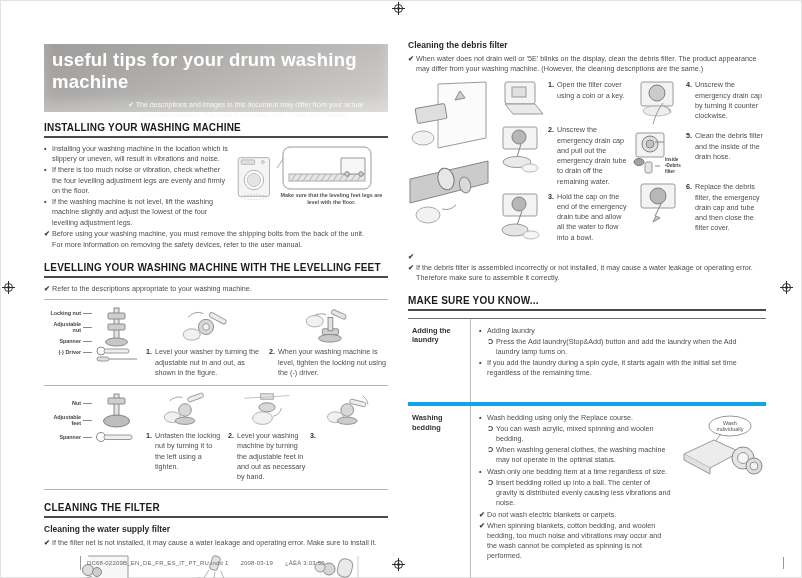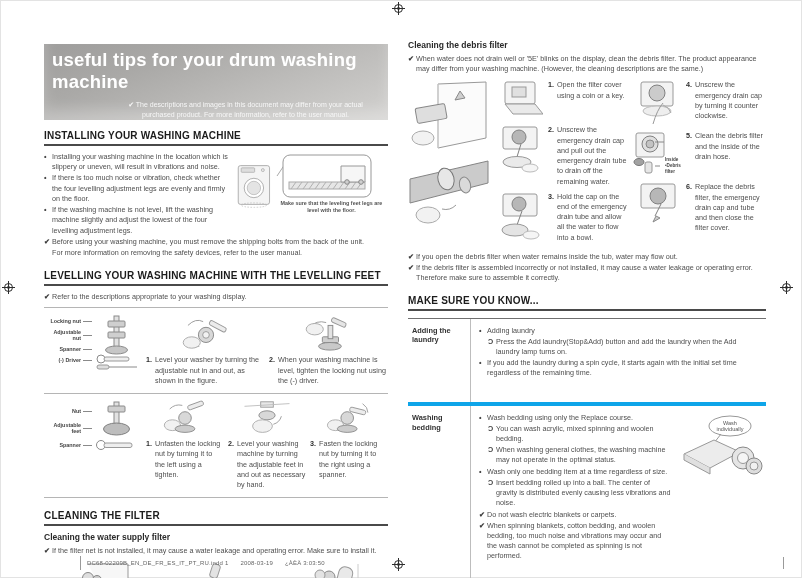--- a/index.html
+++ b/index.html
@@ -9,21 +9,21 @@
     font-family:"Liberation Sans", sans-serif; color:#4a4a4a;
   }
   .page-edge { position:absolute; inset:0; border:1px solid #e3e3e3; pointer-events:none; }
 
   
   .col-left  { position:absolute; left:44px;  top:44px; width:344px; }
   .col-right { position:absolute; left:408px; top:40px; width:358px; }
 
   
   .banner {
-    height:76px; padding:5px 8px;
+    height:68px; padding:5px 8px;
     background:linear-gradient(160deg,#9e9d9c 0%,#aaa9a7 30%,#bcbbb9 60%,#d2d1cf 100%);
     box-shadow:inset 0 -10px 14px rgba(255,255,255,.25);
   }
   .banner-title { font-size:18.5px; font-weight:bold; color:#ffffff; letter-spacing:.2px; }
   .banner-note  { width:82%; margin:7px 0 0 auto; font-size:7px; line-height:1.45; color:#f7f7f7; text-align:center; }
 
   
   .h-section { font-size:10px; font-weight:bold; color:#1c1c1c; letter-spacing:.2px;
                border-bottom:2px solid #4a4a4a; padding-bottom:3px; margin-bottom:6px; }
   .h-sub { font-size:8.5px; font-weight:bold; color:#2a2a2a; margin:6px 0 4px; }
@@ -175,21 +175,21 @@
         <span class="mk"></span>
         <span>For more information on removing the safety devices, refer to the user manual.</span>
       </div>
   </div>
 
   <div class="clear"></div>
 
   <div class="h-section" style="margin-top:11px">LEVELLING YOUR WASHING MACHINE WITH THE LEVELLING FEET</div>
   <div class="t line">
     <span class="mk">✔</span>
-    <span>Refer to the descriptions appropriate to your washing display.</span>
+    <span>Refer to the descriptions appropriate to your washing machine.</span>
   </div>
 
   <div class="lev-rows">
 
     <div class="lev-row">
       <div class="lbl-diagram">
         <div class="lbl-stack">
           <div class="lbl-row">
               <span>Locking nut</span>
               <span class="lbl-line"></span>
@@ -301,21 +301,20 @@
       <div class="lev-block">
         <svg class="illus" width="50" height="36" viewBox="0 0 54 40">
           <circle cx="25" cy="20" r="7" fill="#d8d8d8" stroke="#888"></circle>
           <rect x="28" y="8" width="18" height="5" rx="2" fill="#ececec" stroke="#999" transform="rotate(14 30 10)"></rect>
           <path d="M42 4 q6 4 6 10" fill="none" stroke="#999"></path>
           <ellipse cx="12" cy="28" rx="9" ry="6" fill="#f1f1f1" stroke="#aaa"></ellipse>
           <ellipse cx="25" cy="32" rx="11" ry="4" fill="#cccccc" stroke="#8a8a8a"></ellipse>
         </svg>
         <div class="t step">
           <span class="num">3.</span>
-          <span>Fasten the locking nut by turning it to the right using a spanner.</span>
         </div>
       </div>
     </div>
   </div>
 
   <div class="h-section" style="margin-top:12px">CLEANING THE FILTER</div>
   <div class="h-sub">Cleaning the water supply filter</div>
   <div class="t line">
     <span class="mk">✔</span>
     <span>If the filter net is not installed, it may cause a water leakage and operating error. Make sure to install it.</span>
@@ -475,21 +474,20 @@
           <span class="num">6.</span>
           <span>Replace the debris filter, the emergency drain cap and tube and then close the filter cover.</span>
         </div>
       </div>
     </div>
   </div>
 
   <div class="t notes" style="margin-top:4px">
     <div class="line">
         <span class="mk">✔</span>
-        <span>If you open the debris filter when water remains inside the tub, water may flow out.</span>
       </div>
     <div class="line">
         <span class="mk">✔</span>
         <span>If the debris filter is assembled incorrectly or not installed, it may cause a water leakage or operating error. Therefore make sure to assemble it correctly.</span>
       </div>
   </div>
 
   <div class="h-section" style="margin-top:11px">MAKE SURE YOU KNOW...</div>
 
   <div class="ms-table">

